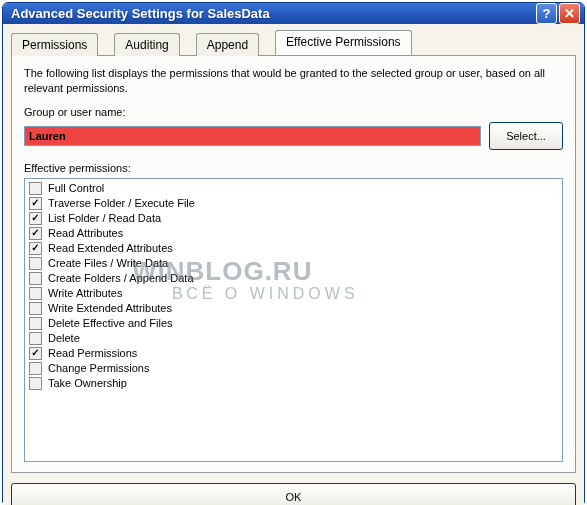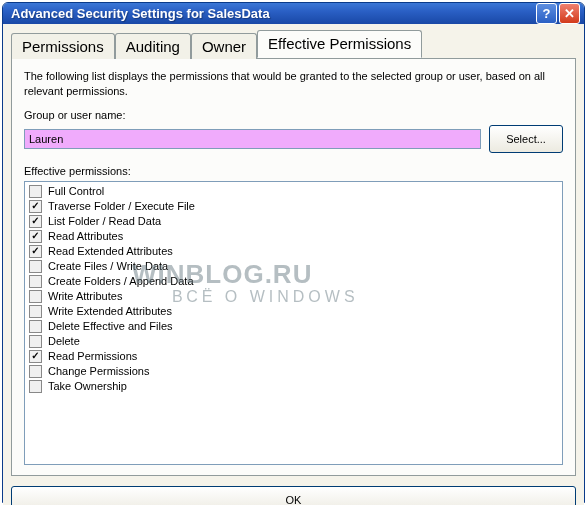--- a/index.html
+++ b/index.html
@@ -62,23 +62,23 @@
     display: flex;
     align-items: flex-end;
     position: relative;
     z-index: 2;
   }
   .tab {
     padding: 4px 10px;
     border: 1px solid #919b9c;
     border-bottom: none;
     background: #f2f1e8;
-    margin-right: 0px;
+    margin-right: 16px;
     border-radius: 3px 3px 0 0;
-    font-size: 15px;
+    font-size: 12px;
     color: #000;
     position: relative;
     top: 1px;
   }
   .tab.active {
     background: #fcfcfa;
     border-bottom: 1px solid #fcfcfa;
     z-index: 3;
     padding-bottom: 5px;
     top: 0;
@@ -96,24 +96,25 @@
   .row-input {
     display: flex;
     gap: 8px;
     align-items: center;
     margin-bottom: 12px;
   }
   .text-input {
     flex: 1;
     height: 20px;
     border: 1px solid #7f9db9;
-    background: #f0abfc;
+    background: #ef4444;
     padding: 2px 4px;
     font-family: Tahoma, sans-serif;
     font-size: 11px;
+    font-weight: bold;
   }
   .btn {
     min-width: 74px;
     height: 28px;
     border: 1px solid #003c74;
     border-radius: 3px;
     background: linear-gradient(to bottom, #ffffff, #eceae0);
     font-family: Tahoma, sans-serif;
     font-size: 11px;
     padding: 0 10px;
@@ -186,21 +187,21 @@
       <div class="tbtn tbtn-close">
         <span>✕</span>
       </div>
     </div>
   </div>
 
   <div class="client">
     <div class="tabs">
       <div class="tab"><span>Permissions</span></div>
       <div class="tab"><span>Auditing</span></div>
-      <div class="tab"><span>Owner</span></div>
+      <div class="tab"><span>Append</span></div>
       <div class="tab active"><span>Effective Permissions</span></div>
     </div>
 
     <div class="tabpanel">
       <div class="intro">The following list displays the permissions that would be granted to the selected group or user, based on all relevant permissions.</div>
 
       <div class="label">Group or user name:</div>
       <div class="row-input">
         <input class="text-input" type="text" value="Lauren" style="">
         <button class="btn"><span>Select...</span></button>

